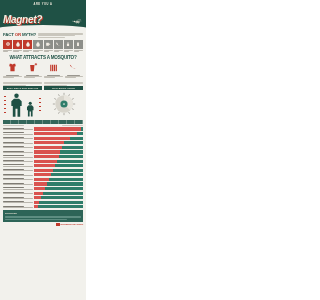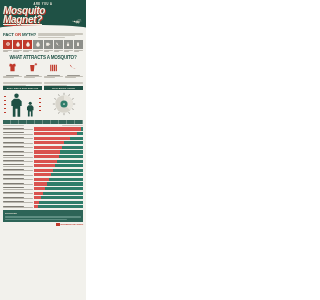--- a/index.html
+++ b/index.html
@@ -9,21 +9,21 @@
 
   
   .hdr{position:relative;height:30px;background:#1f5145;overflow:hidden;}
   .hdr:after{content:"";position:absolute;left:-10px;right:-10px;bottom:-7px;height:12px;
              background:#f2f1ec;border-radius:50%;}
   .hdr-kicker{position:absolute;top:3px;left:0;right:0;text-align:center;
               font-size:2.6px;letter-spacing:.5px;color:#efe9dc;font-weight:bold;}
   .hdr-l1,.hdr-l2{position:absolute;left:3px;font-weight:bold;color:#f4efe2;
                   font-style:italic;line-height:1;text-shadow:1px 1px 0 #c0392b;}
   .hdr-l1{top:6px;font-size:10px;letter-spacing:-.3px;}
-  .hdr-l2{top:15px;font-size:10px;letter-spacing:-.3px;text-decoration:underline;}
+  .hdr-l2{top:15px;font-size:10px;letter-spacing:-.3px;}
   .skeeter{position:absolute;right:4px;top:19px;width:10px;height:5px;}
 
   
   .sec{padding:0 3px;}
   .fm-head{display:flex;align-items:flex-start;justify-content:space-between;margin-top:2px;}
   .fm-title{font-size:4.4px;font-weight:bold;color:#1f5145;letter-spacing:-.2px;
             white-space:nowrap;}
   .fm-title .or{color:#c0392b;}
   .fm-copy{flex:1;margin-left:2px;padding-top:.6px;}
   .ln{height:.7px;background:#c9c6bd;margin-bottom:.7px;border-radius:1px;}
@@ -84,21 +84,20 @@
   .brand-m{width:4px;height:3px;background:#c0392b;}
   .brand-t{font-size:2.4px;font-weight:bold;color:#c0392b;letter-spacing:-.1px;}
 </style>
 </head>
 <body>
 
 <div class="page">
 
   <div class="hdr">
     <div class="hdr-kicker">ARE YOU A</div>
-    <div class="hdr-l1">Mosquito</div>
     <div class="hdr-l2">Magnet?</div>
     <svg class="skeeter" viewBox="0 0 20 10">
       <ellipse cx="11" cy="6" rx="5" ry="1.6" fill="#e8e2d4"></ellipse>
       <circle cx="5" cy="5" r="1.6" fill="#e8e2d4"></circle>
       <path d="M3.5 5 L0 4.2" stroke="#e8e2d4" stroke-width=".6"></path>
       <path d="M8 4.5 Q12 0 18 1.5" stroke="#e8e2d4" stroke-width=".7" fill="none"></path>
       <path d="M8 5.5 Q13 3 19 4" stroke="#e8e2d4" stroke-width=".5" fill="none"></path>
       <path d="M10 7 L9 10 M13 7 L13 10" stroke="#e8e2d4" stroke-width=".5"></path>
     </svg>
   </div>

